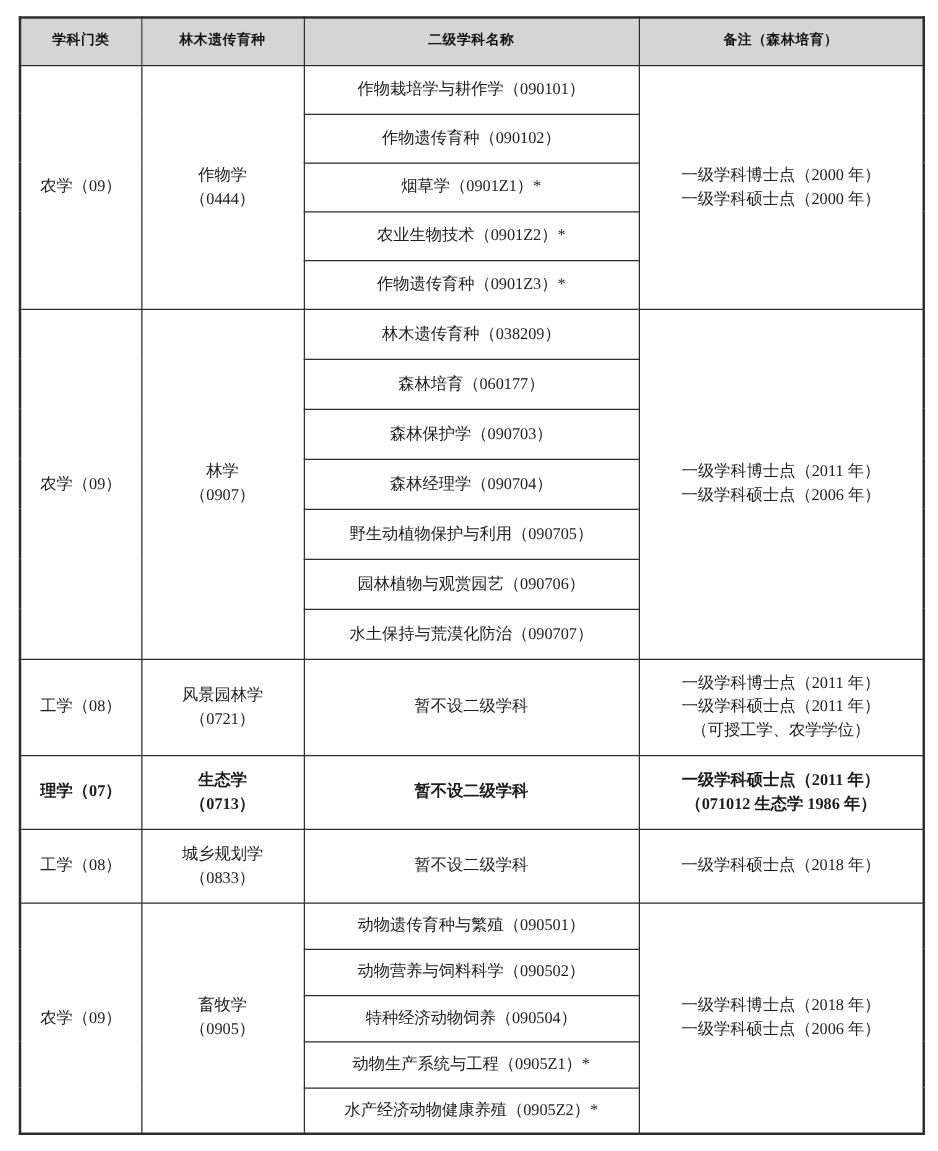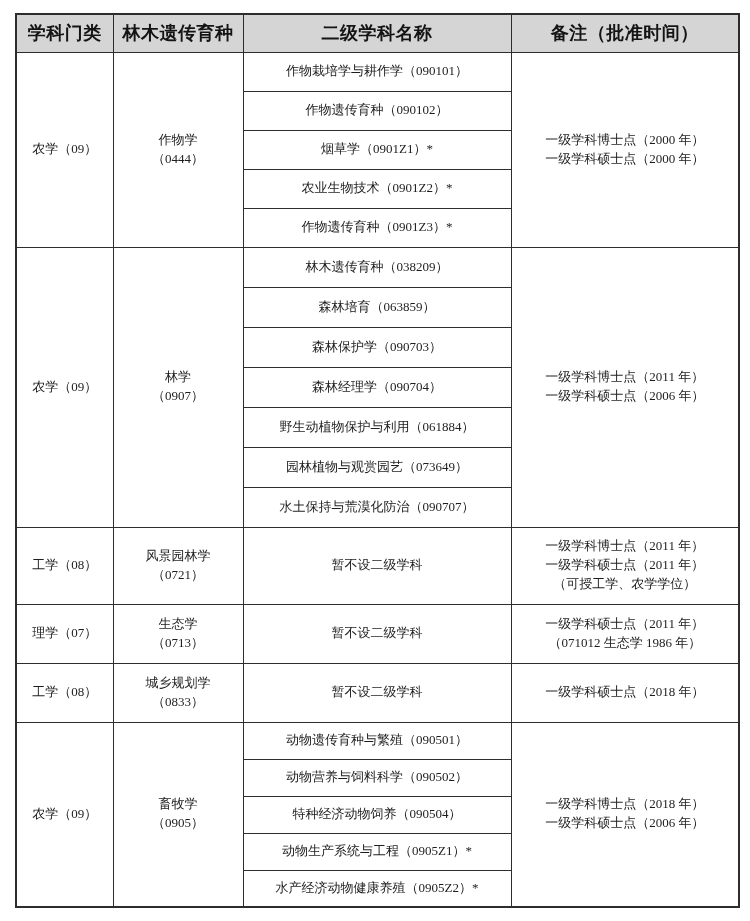--- a/index.html
+++ b/index.html
@@ -30,29 +30,29 @@
     vertical-align: middle;
     padding: 2px 5px;
     font-size: 13px;
     line-height: 1.45;
     overflow: hidden;
   }
   table.disc thead th {
     background: #d5d5d5;
     font-family: "Liberation Sans", "DejaVu Sans", sans-serif;
     font-weight: bold;
-    font-size: 18px;
+    font-size: 11px;
     letter-spacing: 0.5px;
     color: #141414;
   }
   tr.h-head { height: 38px; }
   tr.h-s1 { height: 39px; }
   tr.h-s2 { height: 40px; }
   tr.h-s3 { height: 77px; }
-  tr.h-s4 { height: 59px; }
+  tr.h-s4 { height: 59px; font-weight: bold; }
   tr.h-s5 { height: 59px; }
   tr.h-s6 { height: 37px; }
   td.remark {
     font-size: 16.5px;
     line-height: 1.55;
     padding: 2px 4px;
   }
   .cell-line {
     display: block;
   }
@@ -66,21 +66,21 @@
       <col style="width:97px">
       <col style="width:130px">
       <col style="width:268px">
       <col style="width:228px">
     </colgroup>
     <thead>
       <tr class="h-head">
         <th>学科门类</th>
         <th>林木遗传育种</th>
         <th>二级学科名称</th>
-        <th>备注（批准时间）</th>
+        <th>备注（森林培育）</th>
       </tr>
     </thead>
     <tbody>
 
       <tr class="h-s1">
         <td rowspan="5">农学（09）</td>
         <td rowspan="5">
           <span class="cell-line">作物学</span>
           <span class="cell-line">（0444）</span>
         </td>
@@ -109,33 +109,33 @@
           <span class="cell-line">林学</span>
           <span class="cell-line">（0907）</span>
         </td>
         <td>林木遗传育种（038209）</td>
         <td rowspan="7" class="remark">
           <span class="cell-line">一级学科博士点（2011 年）</span>
           <span class="cell-line">一级学科硕士点（2006 年）</span>
         </td>
       </tr>
       <tr class="h-s2">
-        <td>森林培育（063859）</td>
+        <td>森林培育（060177）</td>
       </tr>
       <tr class="h-s2">
         <td>森林保护学（090703）</td>
       </tr>
       <tr class="h-s2">
         <td>森林经理学（090704）</td>
       </tr>
       <tr class="h-s2">
-        <td>野生动植物保护与利用（061884）</td>
-      </tr>
-      <tr class="h-s2">
-        <td>园林植物与观赏园艺（073649）</td>
+        <td>野生动植物保护与利用（090705）</td>
+      </tr>
+      <tr class="h-s2">
+        <td>园林植物与观赏园艺（090706）</td>
       </tr>
       <tr class="h-s2">
         <td>水土保持与荒漠化防治（090707）</td>
       </tr>
 
       <tr class="h-s3">
         <td>工学（08）</td>
         <td>
           <span class="cell-line">风景园林学</span>
           <span class="cell-line">（0721）</span>

